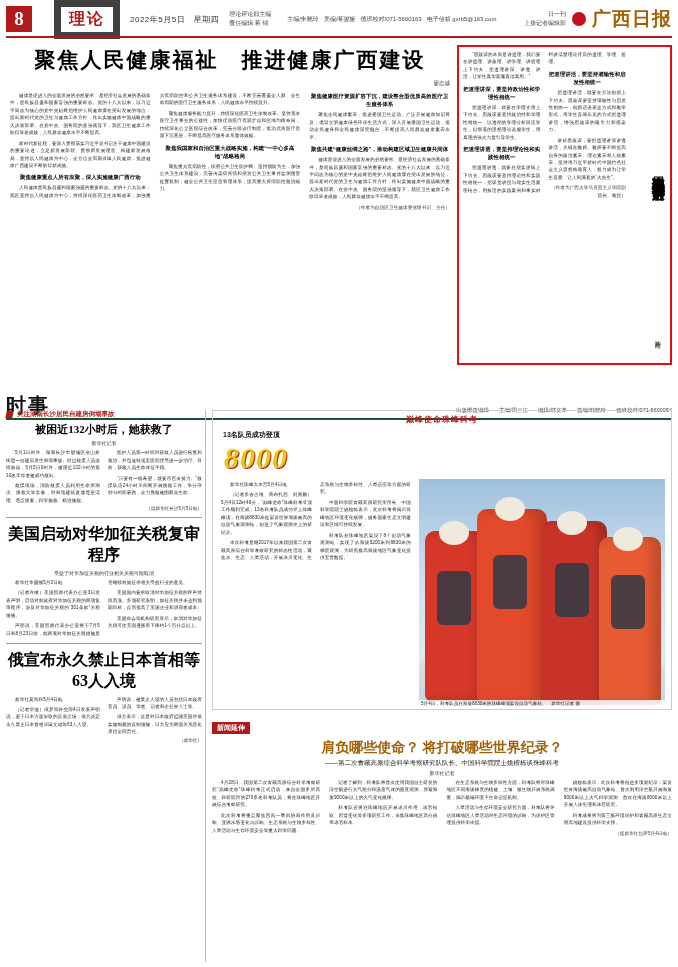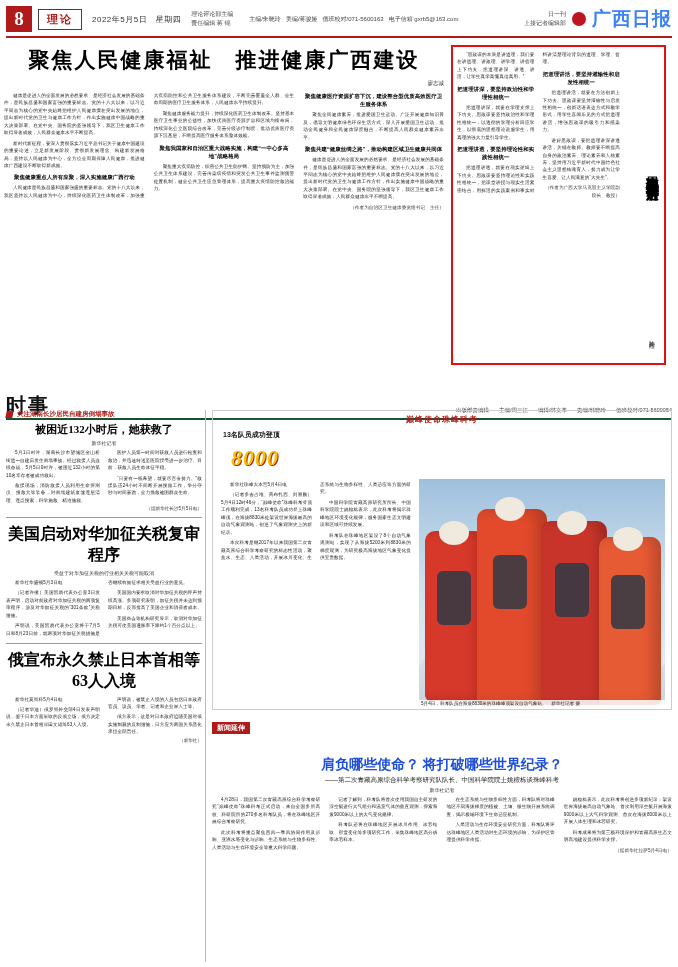--- a/index.html
+++ b/index.html
@@ -3,39 +3,39 @@
 <meta charset="utf-8">
 <style>
   html,body{margin:0;padding:0;background:#fff;}
   body{width:678px;height:967px;font-family:"Liberation Sans",sans-serif;color:#111;}
   .page{position:relative;width:678px;height:967px;overflow:hidden;background:#fff;}
 
   
   .masthead{position:absolute;left:6px;top:4px;width:666px;height:30px;display:flex;align-items:center;}
   .pagenum{width:26px;height:26px;background:#b11a1a;color:#fff;font-size:19px;font-weight:bold;
            display:flex;align-items:center;justify-content:center;font-family:"Liberation Serif",serif;}
-  .sectionbox{margin-left:6px;border:1px solid #404040;padding:2px 8px;color:#b11a1a;font-size:11px;font-weight:bold;
+  .sectionbox{margin-left:22px;border:7px solid #404040;padding:2px 8px;color:#b11a1a;font-size:16px;font-weight:bold;
               font-family:"Liberation Serif",serif;letter-spacing:2px;}
   .mh-date{margin-left:10px;font-size:8px;color:#333;letter-spacing:.5px;}
   .mh-meta{margin-left:10px;font-size:6px;color:#444;line-height:1.5;}
   .mh-meta div{white-space:nowrap;}
   .mh-mid{margin-left:16px;font-size:6px;color:#444;white-space:nowrap;}
   .mh-right{margin-left:auto;display:flex;align-items:center;gap:6px;}
   .mh-right .tiny{font-size:6px;color:#444;line-height:1.5;text-align:right;}
-  .logo{color:#3b82f6;font-size:19px;font-weight:bold;font-family:"Liberation Serif",serif;letter-spacing:1px;}
+  .logo{color:#a16207;font-size:19px;font-weight:bold;font-family:"Liberation Serif",serif;letter-spacing:1px;}
   .logo-badge{width:14px;height:14px;border-radius:50%;background:#c1121f;display:inline-block;}
   .rule{position:absolute;left:6px;width:666px;height:2px;background:#b11a1a;}
 
   
   .col-text{font-size:4.6px;line-height:1.62;text-align:justify;color:#222;letter-spacing:.1px;}
   .col-text p{margin:0 0 3px 0;text-indent:9px;}
   .sub-h{font-size:5.4px;font-weight:bold;text-align:center;margin:4px 0 3px;line-height:1.5;color:#000;}
 
   
-  .top-area{position:absolute;left:0;top:40px;width:666px;height:330px;}
+  .top-area{position:absolute;left:6px;top:40px;width:666px;height:330px;}
   .head-main{position:absolute;left:4px;top:6px;width:440px;text-align:center;
              font-family:"Liberation Serif",serif;font-weight:bold;font-size:21px;letter-spacing:2px;color:#000;}
   .head-byline{position:absolute;left:4px;top:40px;width:440px;text-align:right;font-size:5.5px;color:#333;}
   .cols3{position:absolute;left:4px;top:52px;width:440px;height:272px;column-count:3;column-gap:9px;column-rule:0;}
   
   .redbox{position:absolute;left:451px;top:5px;width:215px;height:320px;border:2px solid #e10f0f;box-sizing:border-box;}
   .redbox-inner{position:absolute;left:4px;top:4px;right:44px;bottom:4px;column-count:2;column-gap:8px;}
   .vtitle{position:absolute;right:4px;top:10px;width:36px;text-align:center;
           font-family:"Liberation Serif",serif;font-weight:bold;font-size:13px;line-height:1.18;
           writing-mode:vertical-rl;letter-spacing:1px;color:#000;height:230px;}
@@ -59,40 +59,40 @@
 
   
   .feature{position:absolute;left:212px;top:410px;width:460px;height:300px;border:1px solid #ccc;box-sizing:border-box;}
   .feat-banner{position:absolute;left:0;top:0;width:100%;height:16px;display:flex;align-items:center;justify-content:center;gap:6px;}
   .feat-banner .txt{color:#b11a1a;font-size:8px;font-weight:bold;letter-spacing:1px;}
   .feat-banner .dash{flex:1;height:1px;background:#b11a1a;}
   .feat-kicker{position:absolute;left:10px;top:19px;font-size:7px;font-weight:bold;color:#111;}
   .feat-title{position:absolute;left:8px;top:30px;width:444px;height:34px;
               font-family:"Liberation Serif",serif;font-weight:bold;font-size:22px;color:#111;letter-spacing:1px;
               display:flex;align-items:center;}
-  .big-num{color:#f4c400;font-size:22px;font-style:italic;font-weight:bold;margin:0 10px;
+  .big-num{color:#f4c400;font-size:30px;font-style:italic;font-weight:bold;margin:0 3px;
            text-shadow:1px 1px 0 #b11a1a;}
   .feat-body{position:absolute;left:8px;top:70px;width:190px;height:222px;column-count:2;column-gap:8px;}
   .photo{position:absolute;left:206px;top:68px;width:246px;height:226px;overflow:hidden;background:#8aa7c4;}
   .sky{position:absolute;inset:0;background:linear-gradient(#9fc0dd 0%,#cfe0ee 45%,#e8eef3 100%);}
   .mtn{position:absolute;bottom:0;left:-10%;width:120%;height:55%;
        background:linear-gradient(#f2f4f6,#c9d4dc);clip-path:polygon(0% 100%,12% 55%,26% 78%,40% 30%,55% 72%,70% 44%,85% 80%,100% 50%,100% 100%);}
   .person{position:absolute;border-radius:10px 10px 6px 6px;}
   .p1{left:6px;top:52px;width:60px;height:170px;background:#d6382a;box-shadow:inset -8px 0 12px rgba(0,0,0,.18);}
   .p2{left:58px;top:30px;width:70px;height:196px;background:#e24a2b;box-shadow:inset -10px 0 14px rgba(0,0,0,.2);}
   .p3{left:122px;top:42px;width:66px;height:184px;background:#c9342a;box-shadow:inset -8px 0 12px rgba(0,0,0,.2);}
   .p4{left:180px;top:58px;width:62px;height:168px;background:#e65a34;box-shadow:inset -8px 0 12px rgba(0,0,0,.18);}
   .hood{position:absolute;width:30px;height:24px;border-radius:50%;background:#f0e9dd;}
   .pack{position:absolute;width:34px;height:54px;border-radius:6px;background:#2f3a45;opacity:.85;}
   .photo-cap{position:absolute;left:206px;bottom:2px;width:246px;font-size:4.6px;color:#222;background:rgba(255,255,255,.85);padding:1px 2px;box-sizing:border-box;}
 
   
   .extension{position:absolute;left:212px;top:716px;width:460px;height:246px;}
   .ext-tag{display:inline-block;background:#b11a1a;color:#fff;font-size:7px;font-weight:bold;padding:1px 5px;}
-  .ext-h{font-family:"Liberation Serif",serif;font-size:14px;font-weight:bold;text-align:center;margin:22px 0 2px;color:#1d4ed8;}
+  .ext-h{font-family:"Liberation Serif",serif;font-size:14px;font-weight:bold;text-align:center;margin:5px 0 2px;color:#a16207;}
   .ext-sub{font-size:6.5px;text-align:center;color:#222;margin-bottom:2px;}
   .ext-body{column-count:4;column-gap:9px;height:196px;}
   .divider-v{position:absolute;left:205px;top:410px;width:1px;height:552px;background:#bbb;}
 </style>
 </head>
 <body>
 
 <div class="page">
 
   <div class="masthead">

